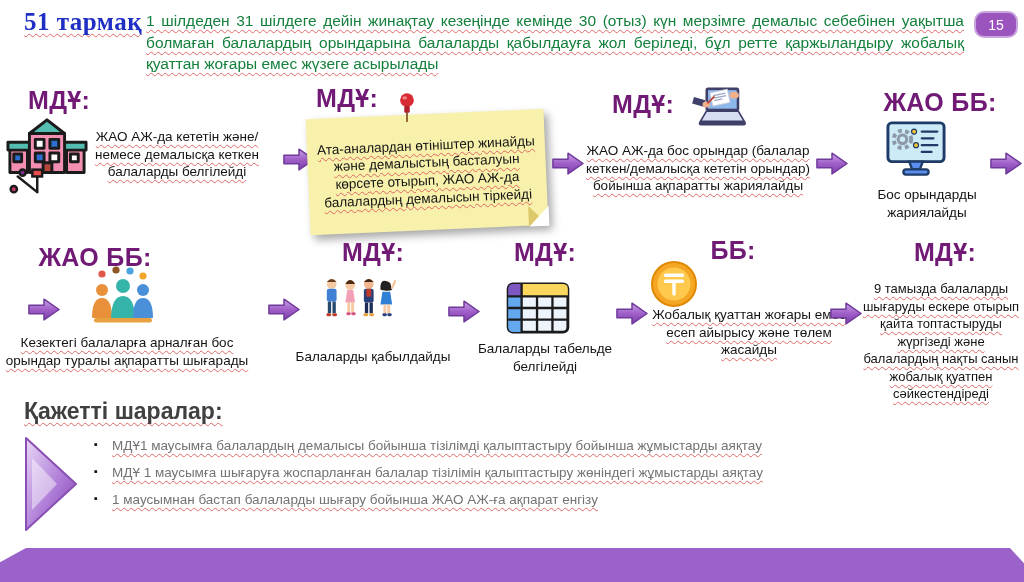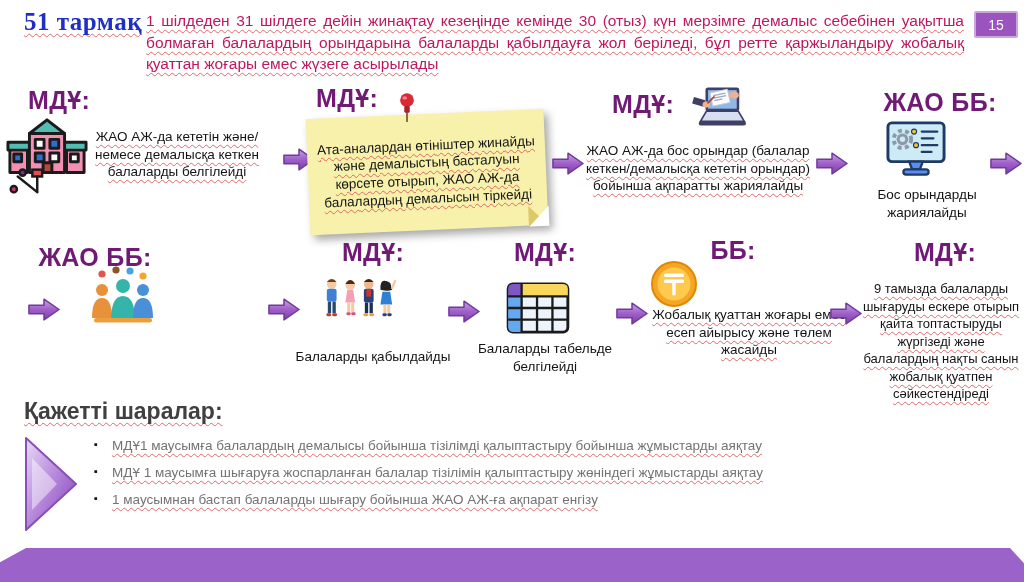--- a/index.html
+++ b/index.html
@@ -4,23 +4,23 @@
 <style>
   html,body{margin:0;padding:0;background:#fff;}
   #slide{position:relative;width:1024px;height:582px;background:#ffffff;overflow:hidden;
          font-family:"Liberation Sans",sans-serif;color:#111;}
   .abs{position:absolute;}
   
   .sp{text-decoration-line:underline;text-decoration-style:wavy;
       text-decoration-color:rgba(224,90,90,.9);text-decoration-thickness:1px;
       text-underline-offset:3px;text-decoration-skip-ink:none;}
   .slide-title{left:24px;top:8px;font-size:25px;font-weight:bold;color:#1f2fc4;letter-spacing:.5px;font-family:Liberation Serif, serif;}
-  .intro{left:146px;top:10px;width:818px;font-size:15.5px;line-height:1.4;text-align:justify;color:#be185d;}
+  .intro{left:146px;top:10px;width:818px;font-size:15.5px;line-height:1.4;text-align:justify;color:#15803d;}
   .page-badge{left:974px;top:11px;width:44px;height:27px;background:#9b53bd;border:2px solid #c9a6de;
-      color:#fff;font-size:14px;display:flex;align-items:center;justify-content:center;border-radius:2px;box-sizing:border-box;}
+      color:#fff;font-size:14px;display:flex;align-items:center;justify-content:center;border-radius:10px;box-sizing:border-box;}
   .step-label{font-weight:bold;color:#701a75;font-size:25px;letter-spacing:.3px;white-space:nowrap;}
   .step-text{font-size:13.5px;line-height:1.3;text-align:center;color:#141414;}
   .note{left:308px;top:114px;width:238px;height:116px;background:#f7f1ac;transform:rotate(-2.5deg);
         box-shadow:4px 5px 9px rgba(0,0,0,.35);display:flex;align-items:center;justify-content:center;
         padding:6px 10px;box-sizing:border-box;}
   .note::after{content:"";position:absolute;right:-1px;bottom:-1px;width:0;height:0;
         border-left:20px solid transparent;border-bottom:20px solid #ffffff;}
   .note::before{content:"";position:absolute;right:-1px;bottom:-1px;width:0;height:0;
         border-top:20px solid transparent;border-left:20px solid #ddc96a;transform:translate(-0.5px,-0.5px);}
   .measures-title{left:24px;top:398px;font-size:23px;font-weight:bold;color:#404040;}
@@ -177,20 +177,21 @@
         <circle cx="57" cy="10" r="3.6" fill="#f4a62a"></circle>
       <circle cx="16" cy="24" r="6" fill="#e8903a"></circle>
         <path d="M6 52 Q6 32 16 32 Q26 32 26 52 Z" fill="#e8903a"></path>
       <circle cx="37" cy="20" r="7" fill="#35b5aa"></circle>
         <path d="M25 54 Q25 30 37 30 Q49 30 49 54 Z" fill="#35b5aa"></path>
       <circle cx="57" cy="24" r="6" fill="#4a90d9"></circle>
         <path d="M47 52 Q47 32 57 32 Q67 32 67 52 Z" fill="#4a90d9"></path>
       <rect x="8" y="52" width="58" height="4.5" rx="2.2" fill="#e8a13f"></rect>
     </svg>
   </div>
+  <div class="abs step-text sp" style="left:2px;top:334px;width:250px">Кезектегі балаларға арналған бос орындар туралы ақпаратты шығарады</div>
 
   <div class="abs" style="left:268px;top:296px">
     <svg viewBox="0 0 34 28" width="32" height="27">
         <polygon points="1,9.5 17,9.5 17,3 33,14 17,25 17,18.5 1,18.5" fill="url(#agrad)" stroke="#6f3a9b" stroke-width="1.6" stroke-linejoin="round"></polygon>
       </svg>
   </div>
 
   <div class="abs step-label" style="left:318px;top:238px;width:110px;text-align:center">МДҰ:</div>
   <div class="abs" style="left:320px;top:274px">
     <svg viewBox="0 0 80 58" width="78" height="57">

